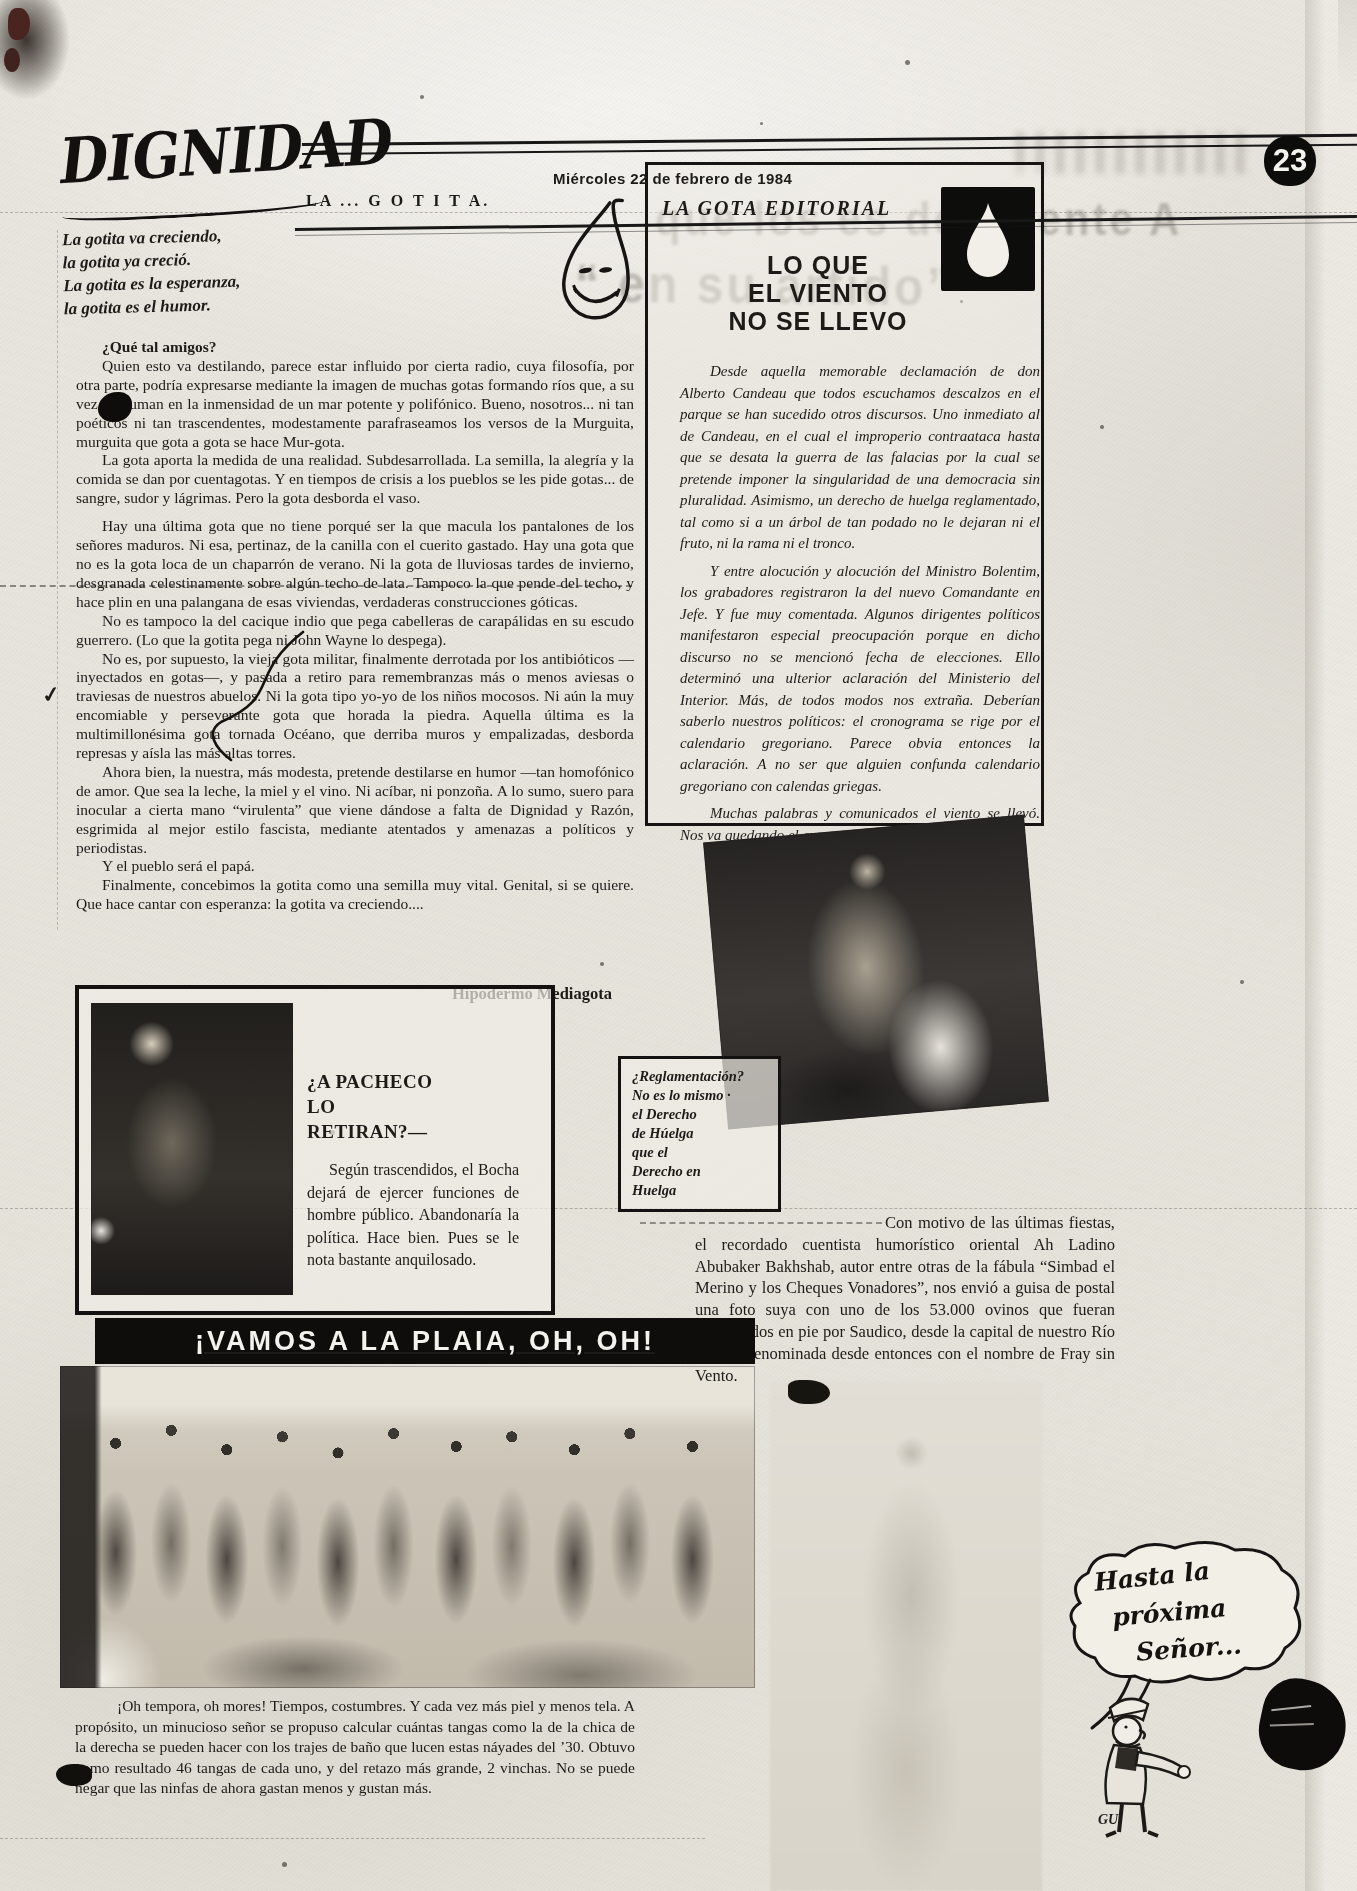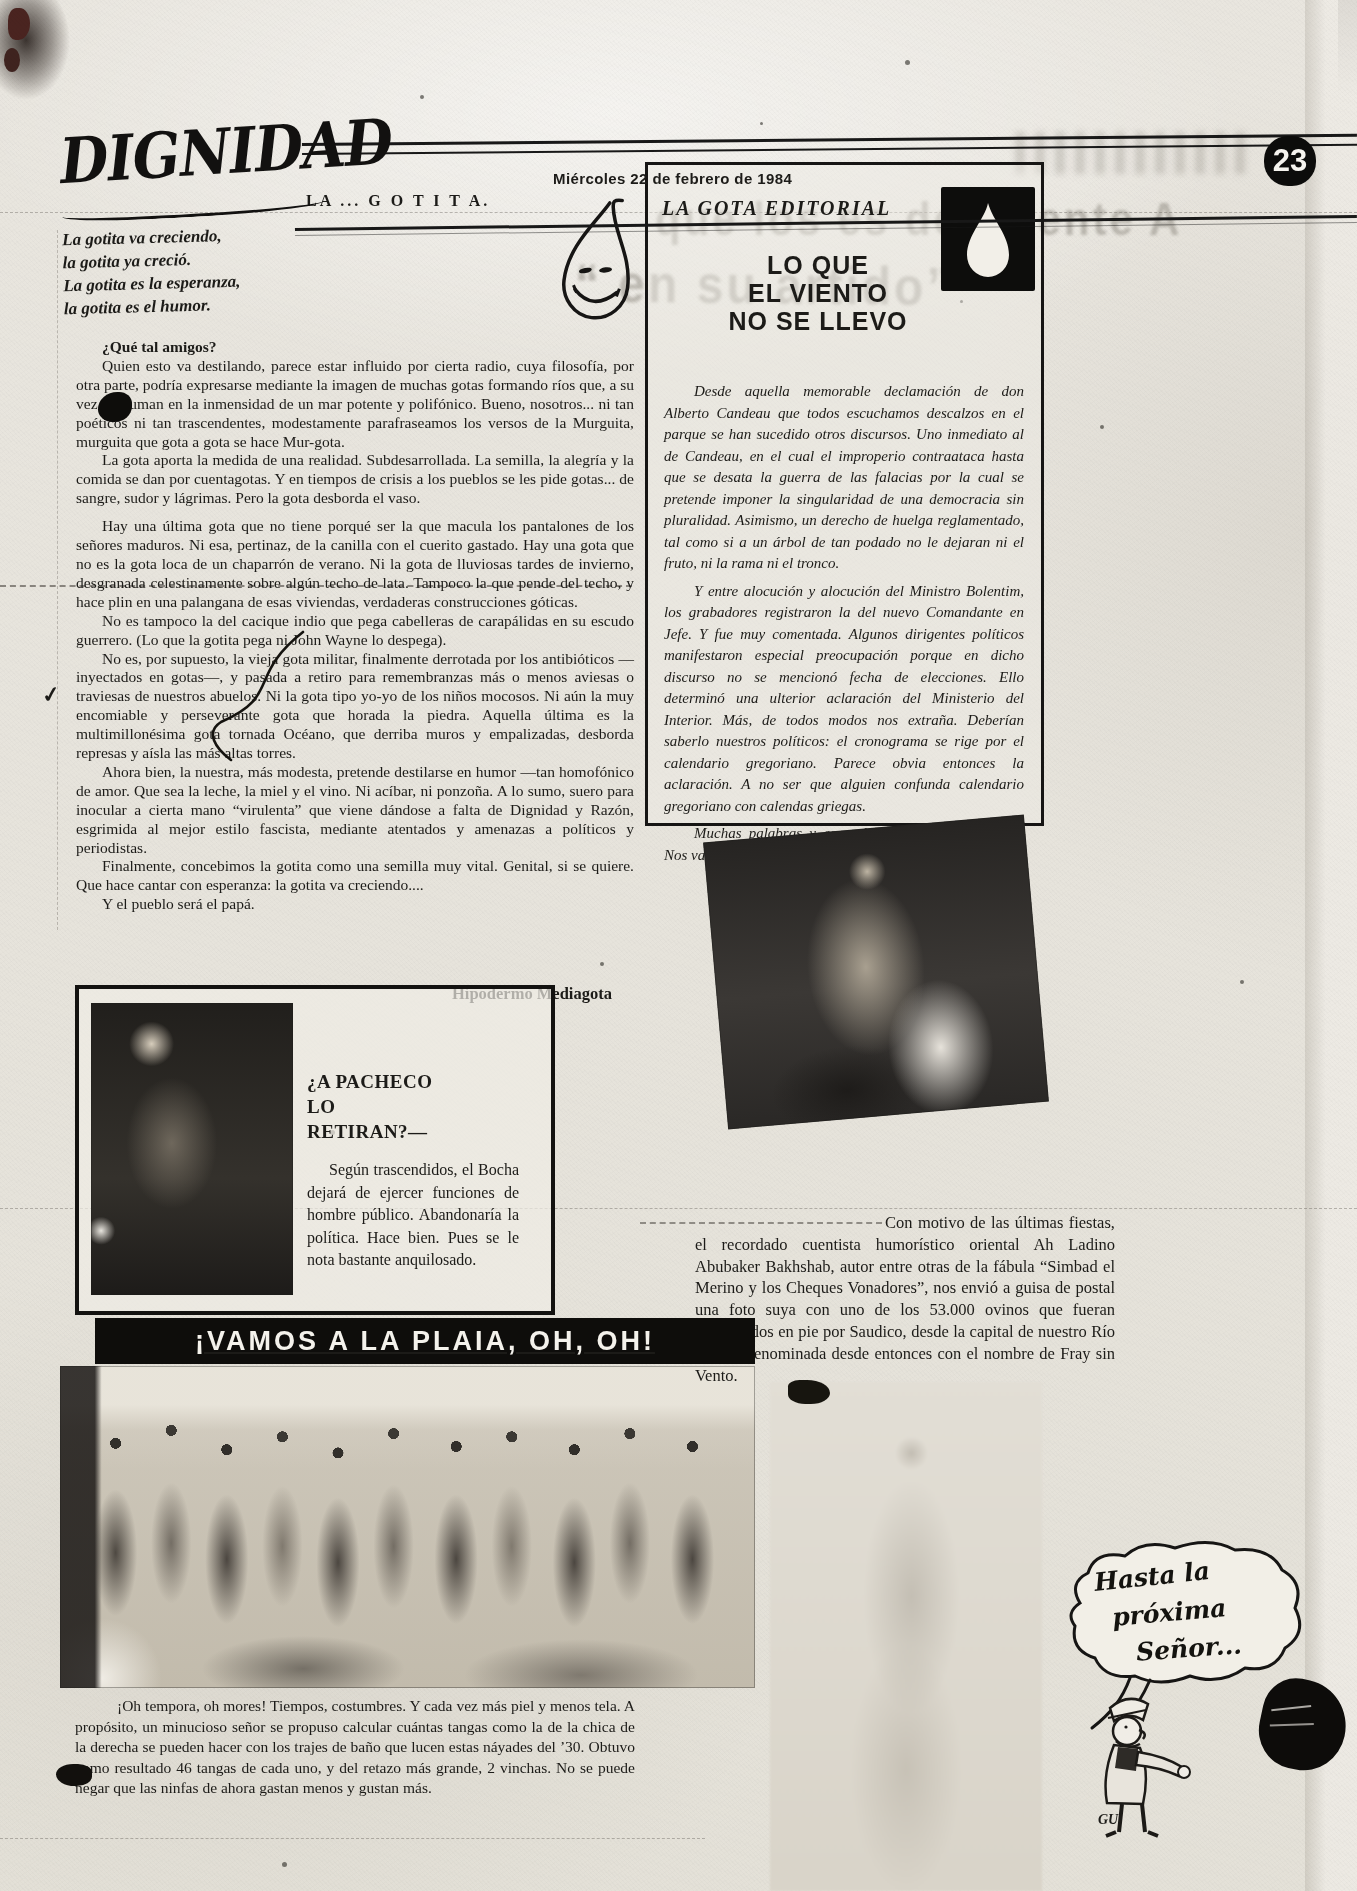--- a/index.html
+++ b/index.html
@@ -91,22 +91,22 @@
   </div>
 
   <div class="abs serifbody" style="left:60px;top:338px;width:558px;z-index:3;margin-left:16px;">
     <p style="font-weight:bold;">¿Qué tal amigos?</p>
     <p>Quien esto va destilando, parece estar influido por cierta radio, cuya filosofía, por otra parte, podría expresarse mediante la imagen de muchas gotas formando ríos que, a su vez, se suman en la inmensidad de un mar potente y polifónico. Bueno, nosotros... ni tan poéticos ni tan trascendentes, modestamente parafraseamos los versos de la Murguita, murguita que gota a gota se hace Mur-gota.</p>
     <p>La gota aporta la medida de una realidad. Subdesarrollada. La semilla, la alegría y la comida se dan por cuentagotas. Y en tiempos de crisis a los pueblos se les pide gotas... de sangre, sudor y lágrimas. Pero la gota desborda el vaso.</p>
     <p style="margin-top:9px;">Hay una última gota que no tiene porqué ser la que macula los pantalones de los señores maduros. Ni esa, pertinaz, de la canilla con el cuerito gastado. Hay una gota que no es la gota loca de un chaparrón de verano. Ni la gota de lluviosas tardes de invierno, desgranada celestinamente sobre algún techo de lata. Tampoco la que pende del techo, y hace plin en una palangana de esas viviendas, verdaderas construcciones góticas.</p>
     <p>No es tampoco la del cacique indio que pega cabelleras de carapálidas en su escudo guerrero. (Lo que la gotita pega ni John Wayne lo despega).</p>
     <p>No es, por supuesto, la vieja gota militar, finalmente derrotada por los antibióticos —inyectados en gotas—, y pasada a retiro para remembranzas más o menos aviesas o traviesas de nuestros abuelos. Ni la gota tipo yo-yo de los niños mocosos. Ni aún la muy encomiable y perseverante gota que horada la piedra. Aquella última es la multimillonésima gota tornada Océano, que derriba muros y empalizadas, desborda represas y aísla las más altas torres.</p>
     <p>Ahora bien, la nuestra, más modesta, pretende destilarse en humor —tan homofónico de amor.  Que sea la leche, la miel y el vino. Ni acíbar, ni ponzoña. A lo sumo, suero para inocular a cierta mano “virulenta” que viene dándose a falta de Dignidad y Razón, esgrimida al mejor estilo fascista, mediante atentados y amenazas a políticos y periodistas.</p>
+    <p>Y el pueblo será el papá.</p>
     <p>Finalmente, concebimos la gotita como una semilla muy vital. Genital, si se quiere. Que hace cantar con esperanza: la gotita va creciendo....</p>
-    <p>Y el pueblo será el papá.</p>
   </div>
 
   <div class="abs" style="left:452px;top:944px;font-weight:bold;font-size:16.5px;white-space:nowrap;z-index:3;margin-top:40px;">Hipodermo Mediagota</div>
 
   <div class="abs" style="left:98px;top:392px;width:34px;height:30px;background:#0e0d0b;border-radius:60% 40% 55% 45%;z-index:4;"></div>
   <div class="abs" style="left:42px;top:682px;font-size:22px;font-weight:bold;transform:rotate(-8deg);z-index:4;">✓</div>
   <div class="abs" style="left:185px;top:628px;z-index:4;">
     <svg width="150" height="140" viewBox="0 0 150 140">
       <path d="M118,4 C62,48 96,68 36,94 C20,104 30,120 46,132" fill="none" stroke="#15130f" stroke-width="2.6" stroke-linecap="round"></path>
     </svg>
@@ -118,21 +118,21 @@
     <div class="abs" style="right:6px;top:22px;width:94px;height:104px;background:#0d0d0c;border-radius:2px;">
       <svg width="94" height="104" viewBox="0 0 94 104">
         <path d="M47,16 C44,32 26,48 26,68 a21,22 0 0 0 42,0 C68,48 52,34 47,16 Z" fill="#f2efe8"></path>
       </svg>
     </div>
     <div class="abs" style="left:50px;top:86px;width:240px;text-align:center;font-family:'Liberation Sans',sans-serif;font-weight:bold;font-size:25px;line-height:28px;letter-spacing:1px;">
       <div>LO QUE</div>
       <div>EL VIENTO</div>
       <div>NO SE LLEVO</div>
     </div>
-    <div class="abs ed-text" style="left:16px;top:196px;width:360px;margin-top:20px;">
+    <div class="abs ed-text" style="left:32px;top:196px;width:360px;">
       <p>Desde aquella memorable declamación de don Alberto Candeau que todos escuchamos descalzos en el parque se han sucedido otros discursos. Uno inmediato al de Candeau, en el cual el improperio contraataca hasta que se desata la guerra de las falacias por la cual se pretende imponer la singularidad de una democracia sin pluralidad. Asimismo, un derecho de huelga reglamentado, tal como si a un árbol de tan podado no le dejaran ni el fruto, ni la rama ni el tronco.</p>
       <p>Y entre alocución y alocución del Ministro Bolentim, los grabadores registraron la del nuevo Comandante en Jefe. Y fue muy comentada. Algunos dirigentes políticos manifestaron especial preocupación porque en dicho discurso no se mencionó fecha de elecciones. Ello determinó una ulterior aclaración del Ministerio del Interior. Más, de todos modos nos extraña. Deberían saberlo nuestros políticos: el cronograma se rige por el calendario gregoriano. Parece obvia entonces la aclaración. A no ser que alguien confunda calendario gregoriano con calendas griegas.</p>
       <p>Muchas palabras y comunicados el viento se llevó. Nos va quedando el cronograma.</p>
     </div>
   </div>
 
   <div class="abs photo" style="left:715px;top:828px;width:322px;height:288px;transform:rotate(-5deg);z-index:2;
        background:
          radial-gradient(ellipse 70px 90px at 68% 78%, rgba(240,236,228,.95), transparent 75%),
          radial-gradient(circle 26px at 50% 15%, rgba(205,195,176,.9), transparent 70%),
@@ -148,20 +148,31 @@
            radial-gradient(circle 20px at 5% 78%, rgba(242,239,232,.95), transparent 70%),
            linear-gradient(180deg, #211f1c, #34312c 60%, #1d1b19);"></div>
     <div class="abs" style="left:228px;top:80px;font-weight:bold;font-size:19px;line-height:25px;letter-spacing:.5px;">
       <div>¿A PACHECO</div>
       <div>LO</div>
       <div>RETIRAN?—</div>
     </div>
     <div class="abs" style="left:228px;top:170px;width:212px;font-size:16px;line-height:22.5px;text-align:justify;text-indent:22px;">Según trascendidos, el Bocha dejará de ejercer funciones de hombre público. Abandonaría la política. Hace bien. Pues se le nota bastante anquilosado.</div>
   </div>
 
+  <div class="abs" style="left:618px;top:1056px;width:157px;height:150px;border:3px solid #131210;background:rgba(240,237,230,.7);z-index:3;">
+    <div class="abs" style="left:11px;top:8px;font-style:italic;font-weight:bold;font-size:14.5px;line-height:19px;">
+      <div>¿Reglamentación?</div>
+      <div>No es lo mismo ·</div>
+      <div>el Derecho</div>
+      <div>de Húelga</div>
+      <div>que el</div>
+      <div>Derecho en</div>
+      <div>Huelga</div>
+    </div>
+  </div>
 
   <div class="abs" style="left:695px;top:1212px;width:420px;font-size:16.5px;line-height:21.8px;text-align:justify;text-indent:190px;z-index:3;">Con motivo de las últimas fiestas, el recordado cuentista humorístico oriental Ah Ladino Abubaker Bakhshab, autor entre otras de la fábula “Simbad el Merino y los Cheques Vonadores”, nos envió a guisa de postal una foto suya con uno de los 53.000 ovinos que fueran embarcados en pie por Saudico, desde la capital de nuestro Río Negro, denominada desde entonces con el nombre de Fray sin Vento.</div>
 
   <div class="abs" style="left:95px;top:1318px;width:660px;height:46px;background:#0e0d0b;display:flex;align-items:center;justify-content:center;z-index:3;text-decoration:underline;">
     <span style="color:#f4f2ec;font-family:'Liberation Sans',sans-serif;font-weight:bold;font-size:27px;letter-spacing:3px;">¡VAMOS A LA PLAIA, OH, OH!</span>
   </div>
 
   <div class="abs photo" style="left:60px;top:1366px;width:695px;height:322px;z-index:2;
        background:
          linear-gradient(90deg, rgba(25,22,20,.85) 0 5%, transparent 6%),

